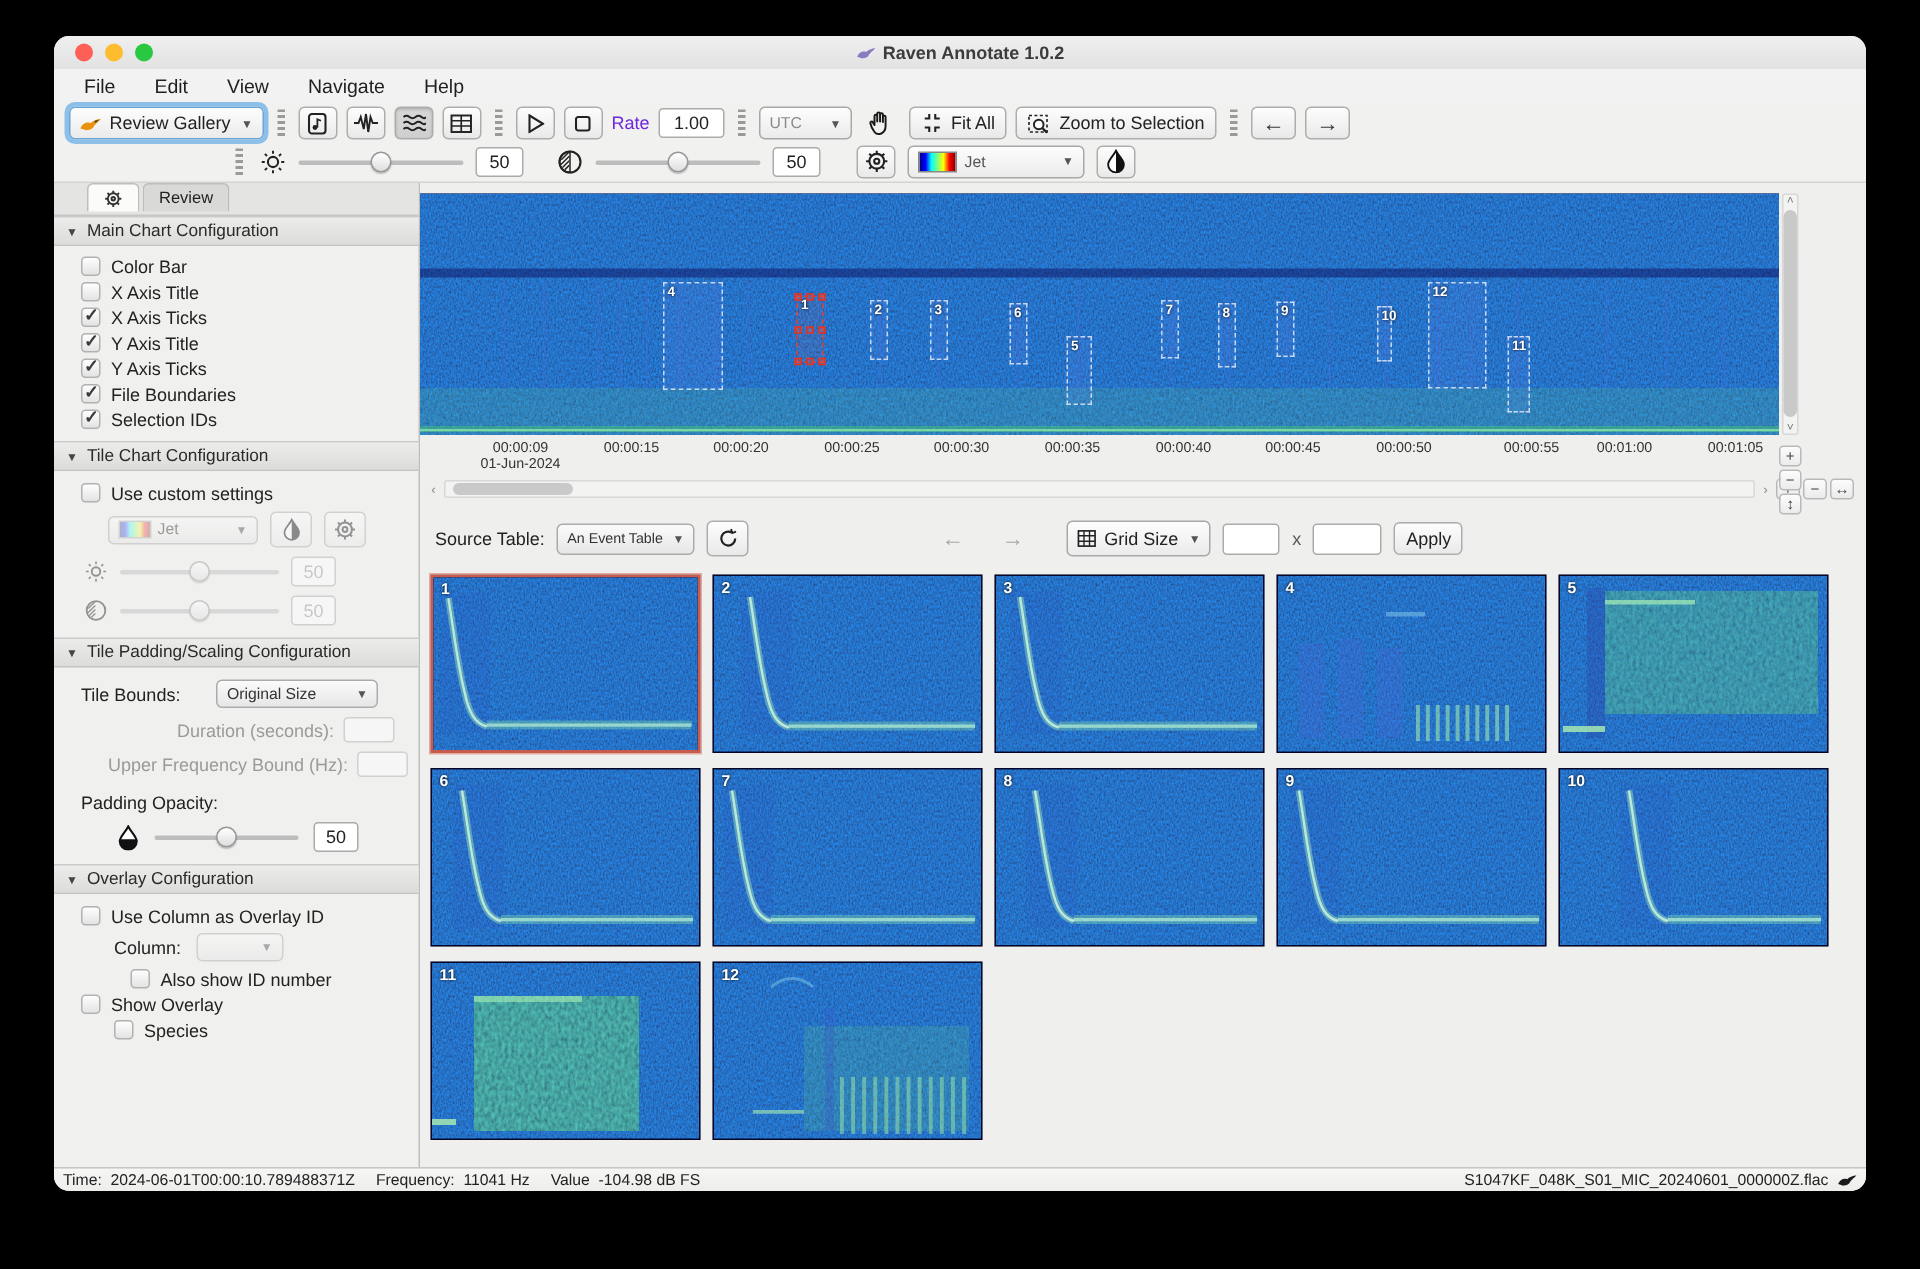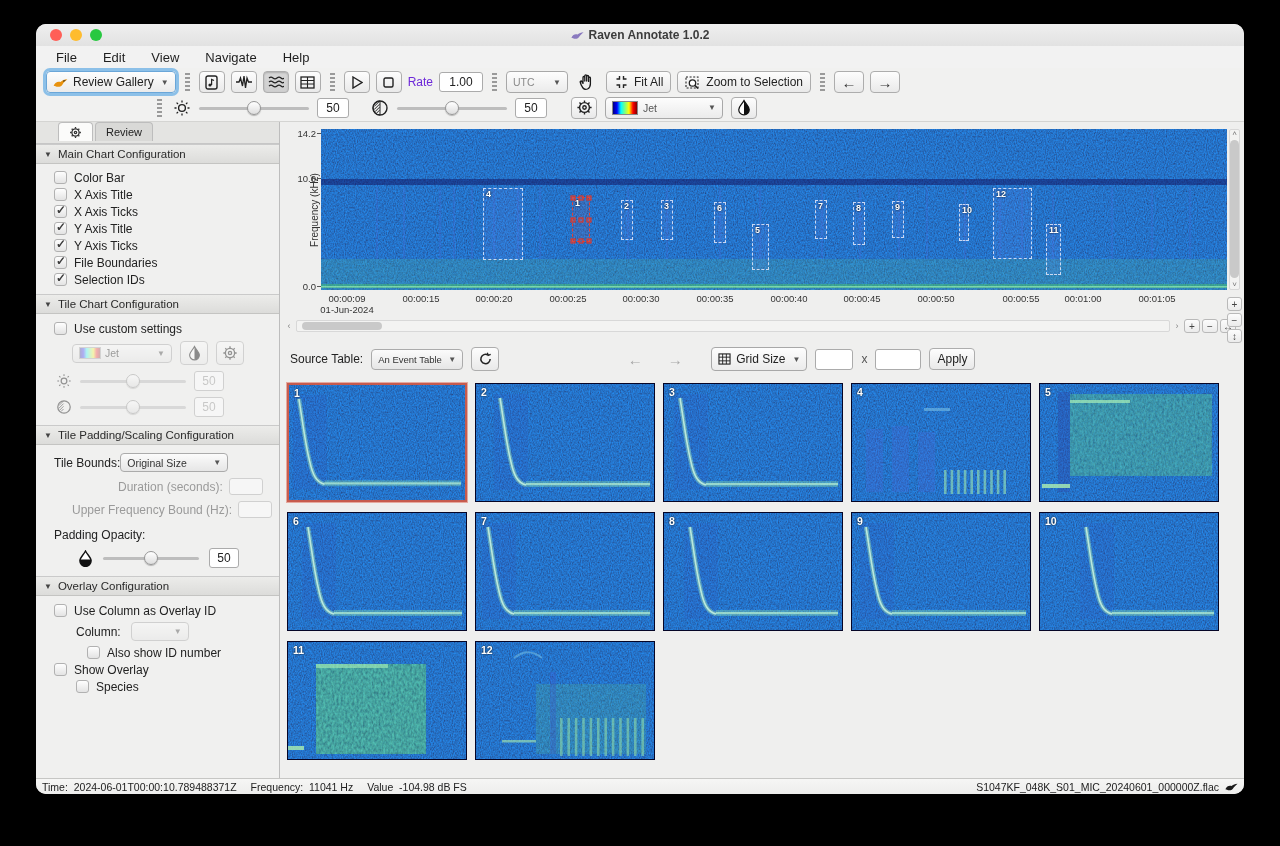--- a/index.html
+++ b/index.html
@@ -403,21 +403,21 @@
             </div>
           <input class="tinput" style="width: 30px; color: rgb(153, 153, 153);" value="50">
         </div>
       </div>
 
       <div class="section-h">
           <span class="tri">▼</span>
           <span>Tile Padding/Scaling Configuration</span>
         </div>
       <div style="padding:6px 0 8px 0">
-        <div style="display:flex; align-items:center; gap:0; padding:2px 0 2px 18px">
+        <div style="display:flex; align-items:center; gap:24px; padding:2px 0 2px 18px">
           <span>Tile Bounds:</span>
           <div class="mini-select" style="width:108px">
             <span>Original Size</span>
               <span class="arrow">▼</span>
           </div>
         </div>
         <div style="display:flex; align-items:center; gap:6px; padding:4px 0 2px 82px">
           <span class="gray-label">Duration (seconds):</span>
           <input class="tinput dis" style="width: 34px; height: 17px;">
         </div>
@@ -467,31 +467,20 @@
         </div>
         <div class="opt-row" style="padding-left:40px">
           <span class="cbx"></span>
           <span>Species</span>
         </div>
       </div>
     </div>
 
     <div class="main">
       <div class="chart-body">
-        <div class="yaxis">
-          <span class="ylabel">Frequency (kHz)</span>
-          <div id="yticks">
-              <span class="ytick" style="top: 4px;">14.2</span>
-              <span class="ytickmark" style="top: 4px;"></span>
-              <span class="ytick" style="top: 49.288px;">10.0</span>
-              <span class="ytickmark" style="top: 49.288px;"></span>
-              <span class="ytick" style="top: 157px;">0.0</span>
-              <span class="ytickmark" style="top: 157px;"></span>
-            </div>
-        </div>
         <div class="plot">
           <svg id="main-spec-svg" width="906" height="161">
               <rect x="0" y="0" width="906" height="161" fill="#06062e"></rect>
               <rect x="0" y="0" width="906" height="161" filter="url(#fnoise)" opacity="0.95"></rect>
               <rect x="0" y="50" width="906" height="6" fill="#101060" opacity="0.5"></rect>
               <rect x="55" y="58" width="2" height="72" fill="#5068e0" opacity="0.22"></rect>
               <rect x="82" y="58" width="2" height="72" fill="#5068e0" opacity="0.22"></rect>
               <rect x="118" y="58" width="2" height="72" fill="#5068e0" opacity="0.22"></rect>
               <rect x="132" y="58" width="2" height="72" fill="#5068e0" opacity="0.22"></rect>
               <rect x="150" y="58" width="2" height="72" fill="#5068e0" opacity="0.22"></rect>

